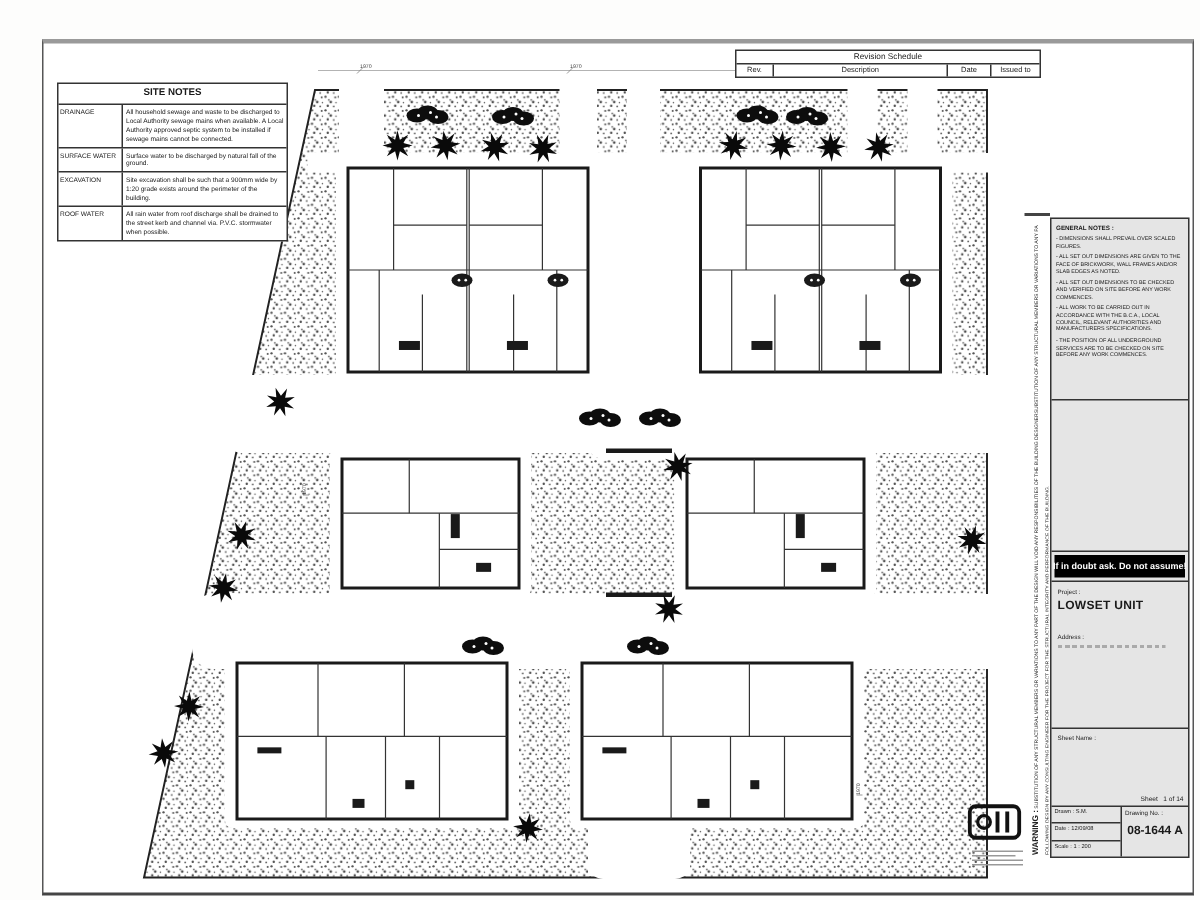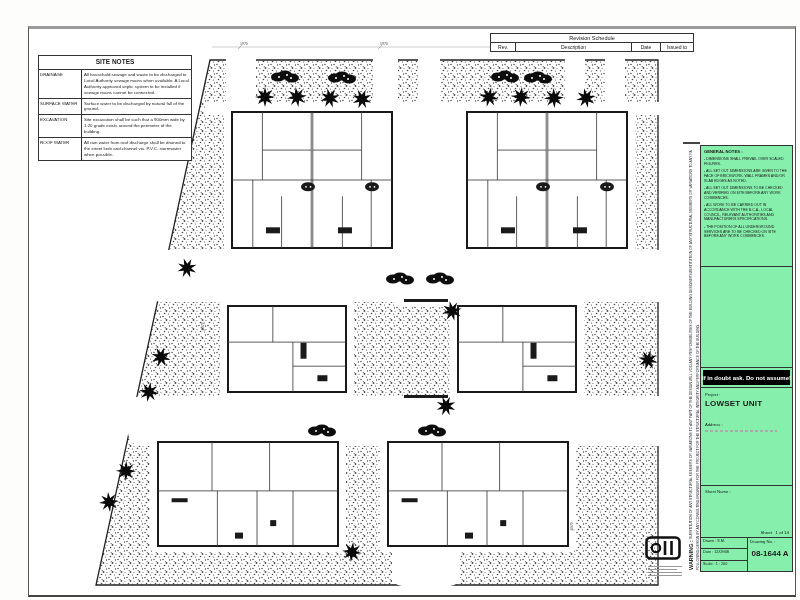--- a/index.html
+++ b/index.html
@@ -16,21 +16,21 @@
   .snrow .lab{width:40px;flex:0 0 40px;border-right:1px solid #333;padding:2px 1px;font-size:4.4px;}
   .snrow .txt{flex:1;padding:2px 2px;}
   
   .rev{left:490px;top:33px;width:202px;border:1px solid #333;background:#fff;font-size:5px;z-index:5;}
   .rev .ttl{text-align:center;font-size:5.5px;padding:1px 0;border-bottom:1px solid #333;}
   .revhead{display:flex;}
   .revhead div{border-right:1px solid #333;text-align:center;padding:1px 0;}
   .revhead div:last-child{border-right:none;}
   .rv-rev{width:24px;} .rv-desc{flex:1;} .rv-date{width:28px;} .rv-iss{width:32px;}
   
-  .tblock{left:700px;top:145px;width:93px;height:427px;border:1px solid #333;background:#86efac;
+  .tblock{left:700px;top:145px;width:93px;height:427px;border:1px solid #333;background:#e5e5e5;
           box-sizing:border-box;display:flex;flex-direction:column;z-index:5;}
   .tb-gn{height:121px;border-bottom:1px solid #333;padding:3px;box-sizing:border-box;font-size:3.6px;line-height:1.35;}
   .tb-gn .gnt{font-weight:bold;font-size:4.2px;margin-bottom:2px;}
   .tb-gn .gni{margin-bottom:2.5px;}
   .tb-gn .gni:before{content:"- ";}
   .tb-spacer{height:100px;border-bottom:1px solid #333;}
   .tb-banner{height:20px;border-bottom:1px solid #333;display:flex;align-items:center;justify-content:center;padding:2px;box-sizing:border-box;}
   .tb-banner .bx{background:#000;color:#fff;font-weight:bold;font-size:6px;width:100%;height:100%;
                  display:flex;align-items:center;justify-content:center;white-space:nowrap;}
   .tb-proj{height:98px;border-bottom:1px solid #333;padding:4px;box-sizing:border-box;position:relative;}

